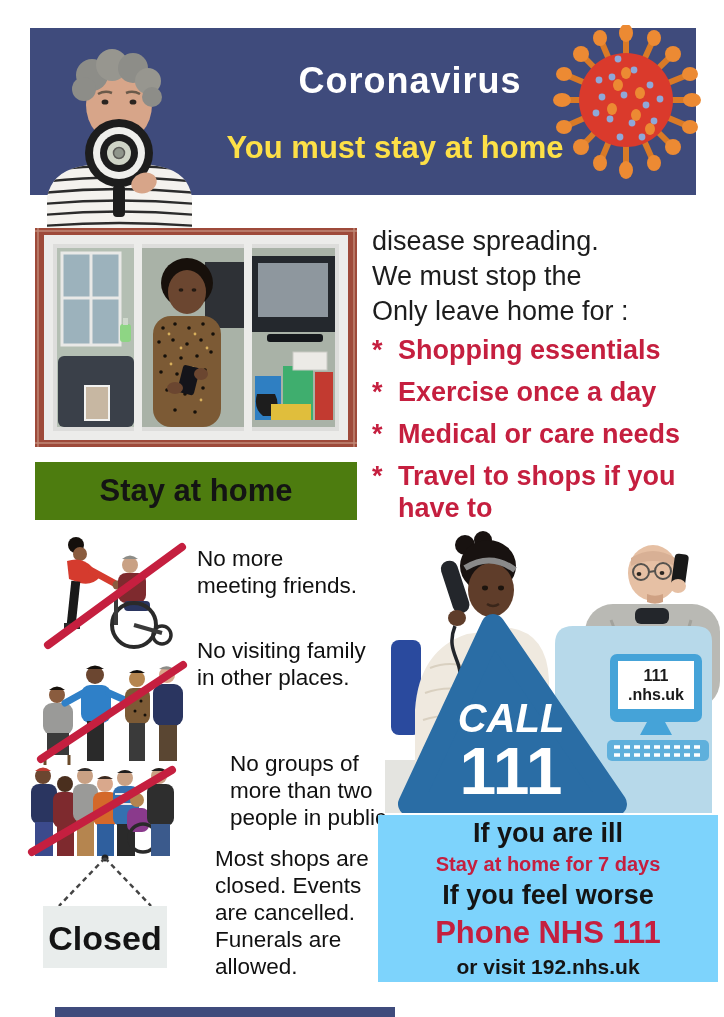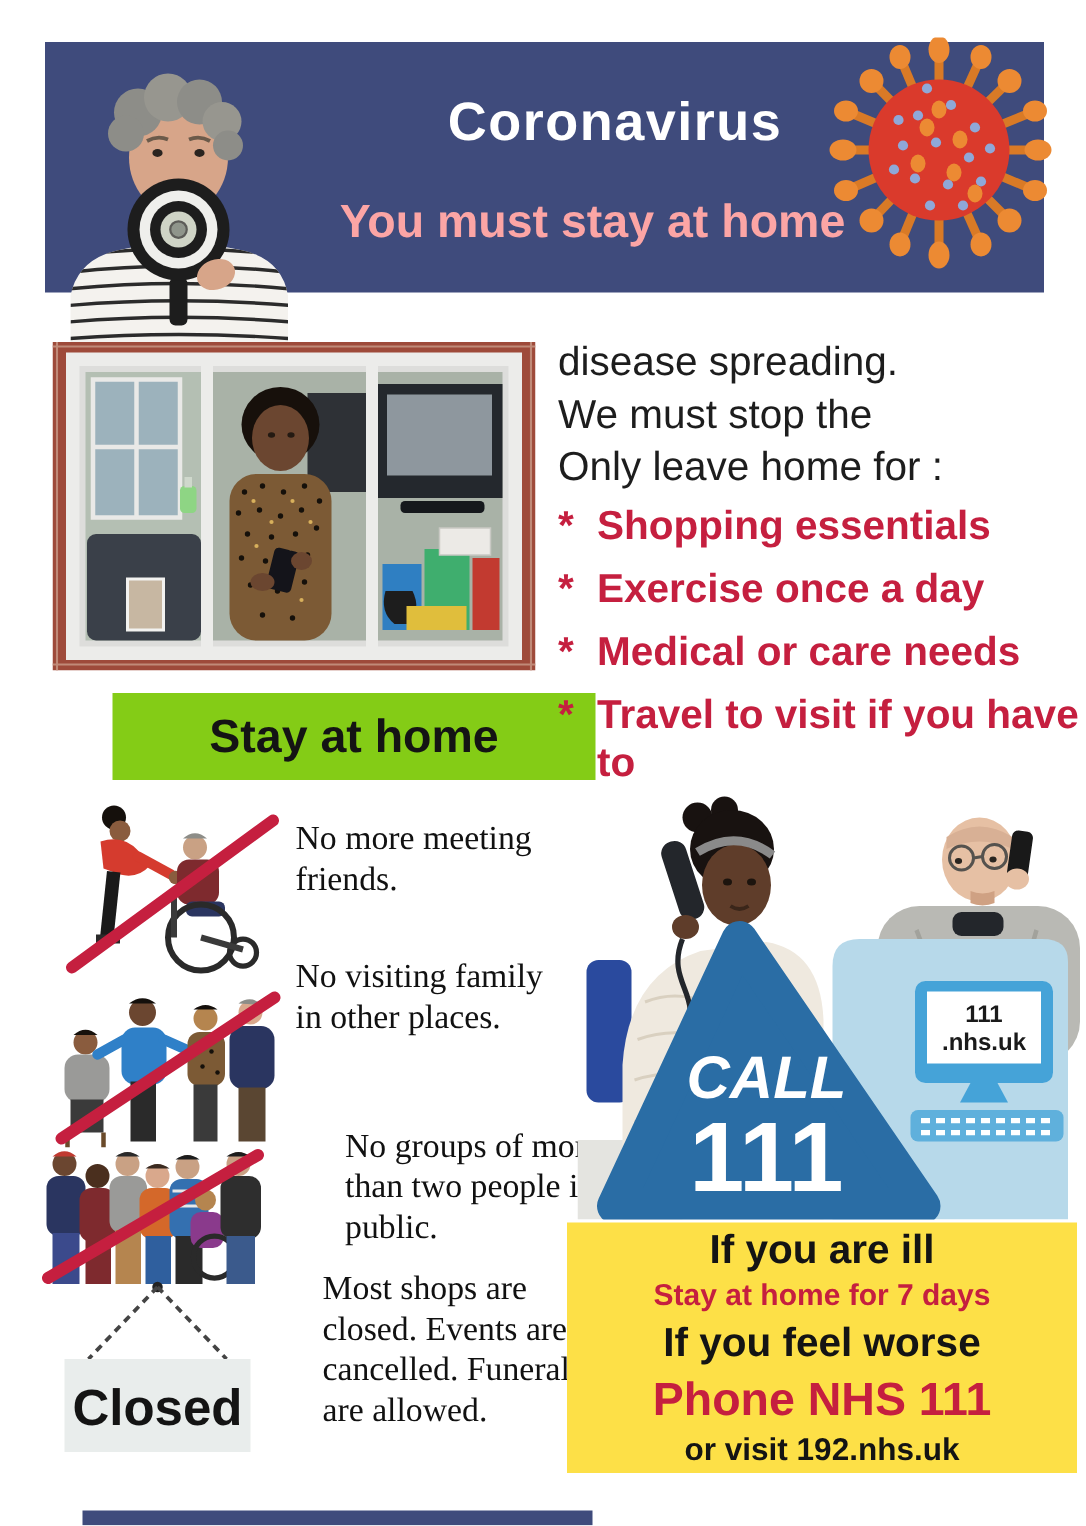--- a/index.html
+++ b/index.html
@@ -4,45 +4,45 @@
 <style>
   * { margin:0; padding:0; box-sizing:border-box; }
   body { background:#fff; font-family:"Liberation Sans", sans-serif; }
   .poster { position:relative; width:724px; height:1017px; background:#ffffff; overflow:hidden; }
 
   
   .header { position:absolute; left:30px; top:28px; width:666px; height:167px; background:#3F4B7C; }
   .title { position:absolute; left:170px; top:32px; width:420px; text-align:center;
            color:#ffffff; font-weight:bold; font-size:36px; letter-spacing:1px; }
   .subtitle { position:absolute; left:150px; top:102px; width:430px; text-align:center;
-              color:#fca5a5; font-weight:bold; font-size:31px; }
+              color:#fde047; font-weight:bold; font-size:31px; }
   .megwoman { position:absolute; left:32px; top:45px; }
   .virus { position:absolute; left:552px; top:25px; }
 
   
   .window { position:absolute; left:35px; top:228px; }
   .caption-box { position:absolute; left:35px; top:462px; width:322px; height:58px;
-                 background:#84cc16; text-align:center; font-weight:bold; font-size:31px;
-                 color:#141414; line-height:58px;margin-left:40px; }
+                 background:#4d7c0f; text-align:center; font-weight:bold; font-size:31px;
+                 color:#141414; line-height:58px; }
 
   
   .intro { position:absolute; left:372px; top:224px; width:348px; color:#1d1d1d;
            font-size:27px; line-height:35px; }
   .bullets { position:absolute; left:372px; top:334px; width:348px; }
   .bullet { display:flex; gap:10px; margin-bottom:10px; color:#C51F3F;
             font-weight:bold; font-size:27px; line-height:32px; }
   .bullet .star { width:16px; flex:none; }
 
   
-  .rule-text { position:absolute; width:180px; color:#111; font-size:22.5px; line-height:27px;font-family:Liberation Serif, serif; }
+  .rule-text { position:absolute; width:180px; color:#111; font-size:22.5px; line-height:27px; }
   .img-abs { position:absolute; }
 
   
   .advice { position:absolute; left:378px; top:815px; width:340px; height:167px;
-            background:#fde047; display:flex; flex-direction:column; justify-content:center;
+            background:#7dd3fc; display:flex; flex-direction:column; justify-content:center;
             align-items:center; gap:4px; text-align:center; }
   .adv-black { color:#141414; font-weight:bold; font-size:27px; }
   .adv-red { color:#C51F3F; font-weight:bold; font-size:20px; }
   .adv-red-big { color:#C51F3F; font-weight:bold; font-size:31px; }
   .adv-small { color:#141414; font-weight:bold; font-size:21px; }
 
   .bottom-bar { position:absolute; left:55px; top:1007px; width:340px; height:10px; background:#3F4B7C; }
 </style>
 </head>
 <body>
@@ -252,21 +252,21 @@
     <div class="bullet">
       <span class="star">*</span>
       <span>Exercise once a day</span>
     </div>
     <div class="bullet">
       <span class="star">*</span>
       <span>Medical or care needs</span>
     </div>
     <div class="bullet">
       <span class="star">*</span>
-      <span>Travel to visit if you have to</span>
+      <span>Travel to shops if you have to</span>
     </div>
   </div>
 
   <svg class="img-abs" style="left:40px; top:533px;" width="150" height="122" viewBox="0 0 150 122">
     <circle cx="36" cy="12" r="8" fill="#15100c"></circle>
     <circle cx="40" cy="21" r="7" fill="#8a5c3e"></circle>
     <path d="M27,28 Q42,23 52,34 L60,44 Q52,53 40,50 L29,46 Z" fill="#d53b2e"></path>
     <path d="M52,38 L74,50" stroke="#d53b2e" stroke-width="7" stroke-linecap="round"></path>
     <circle cx="77" cy="52" r="4.5" fill="#8a5c3e"></circle>
     <rect x="29" y="48" width="9" height="44" fill="#1a1a1a" transform="rotate(6 33 70)"></rect>

